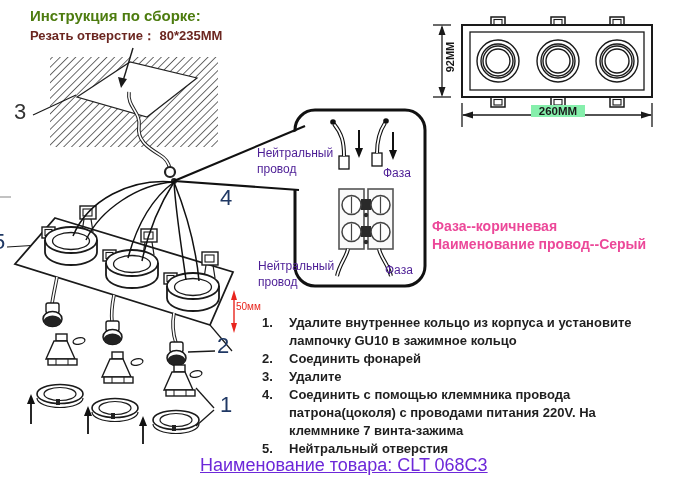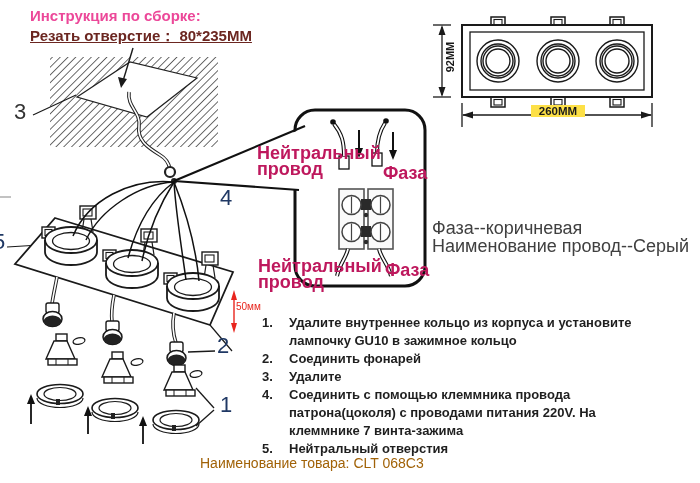--- a/index.html
+++ b/index.html
@@ -1,47 +1,47 @@
 <!DOCTYPE html>
 <html><head>
 <meta charset="utf-8">
 <style>
   html,body{margin:0;padding:0;}
   body{width:700px;height:483px;position:relative;background:#ffffff;overflow:hidden;
        font-family:"Liberation Sans", sans-serif;color:#1a1a1a;}
   .abs{position:absolute;white-space:nowrap;}
   #art{position:absolute;left:0;top:0;width:700px;height:483px;}
-  .h1{left:30px;top:7px;font-size:15px;font-weight:bold;color:#ec4899;}
-  .h2{left:30px;top:27px;font-size:15px;font-weight:bold;color:#6b2620;text-decoration:underline;}
+  .h1{left:30px;top:7px;font-size:15px;font-weight:bold;color:#4d7c0f;}
+  .h2{left:30px;top:27px;font-size:13px;font-weight:bold;color:#6b2620;}
   .num{font-size:22px;color:#1f3864;font-weight:400;}
   .num3{left:14px;top:99px;color:#333333;}
   .num4{left:220px;top:185px;}
   .num5{left:-7px;top:229px;}
   .num2{left:217px;top:333px;}
   .num1{left:220px;top:392px;}
   .dim50{left:236px;top:301px;font-size:10px;color:#e8251d;}
-  .wlabel{font-size:18px;font-weight:bold;color:#be185d;line-height:16px;}
+  .wlabel{font-size:12px;font-weight:normal;color:#4c1d95;line-height:16px;}
   .wrap{white-space:normal;width:86px;}
   .ntop{left:257px;top:145px;}
   .ptop{left:383px;top:165px;}
   .nbot{left:258px;top:258px;}
   .pbot{left:385px;top:262px;}
-  .note{font-size:18px;font-weight:normal;color:#404040;}
+  .note{font-size:14px;font-weight:bold;color:#ec4899;}
   .note1{left:432px;top:218px;}
   .note2{left:432px;top:236px;}
   .dim92{left:429px;top:51px;width:42px;text-align:center;font-size:11px;font-weight:bold;
          transform:rotate(-90deg);transform-origin:center;}
   .dim260{left:531px;top:105px;width:54px;text-align:center;font-size:11.5px;font-weight:bold;
-          background:#fde047;}
+          background:#86efac;}
   #steps{position:absolute;left:262px;top:314px;font-size:13px;font-weight:bold;
          line-height:18px;color:#1f1f1f;}
   .step{display:flex;}
   .step-num{width:27px;flex:none;}
   .step-text{width:372px;white-space:normal;}
-  .footer{left:200px;top:455px;font-size:14px;font-weight:400;color:#a16207;}
+  .footer{left:200px;top:455px;font-size:18px;font-weight:400;color:#6d28d9;text-decoration:underline;}
 </style>
 </head>
 <body>
 
 <svg id="art" viewBox="0 0 700 483" xmlns="http://www.w3.org/2000/svg">
   <defs>
     <pattern id="hatch" width="5.5" height="5.5" patternUnits="userSpaceOnUse" patternTransform="rotate(45)">
       <line x1="0" y1="0" x2="0" y2="5.5" stroke="#3a3a3a" stroke-width="1.5"></line>
     </pattern>
   </defs>

